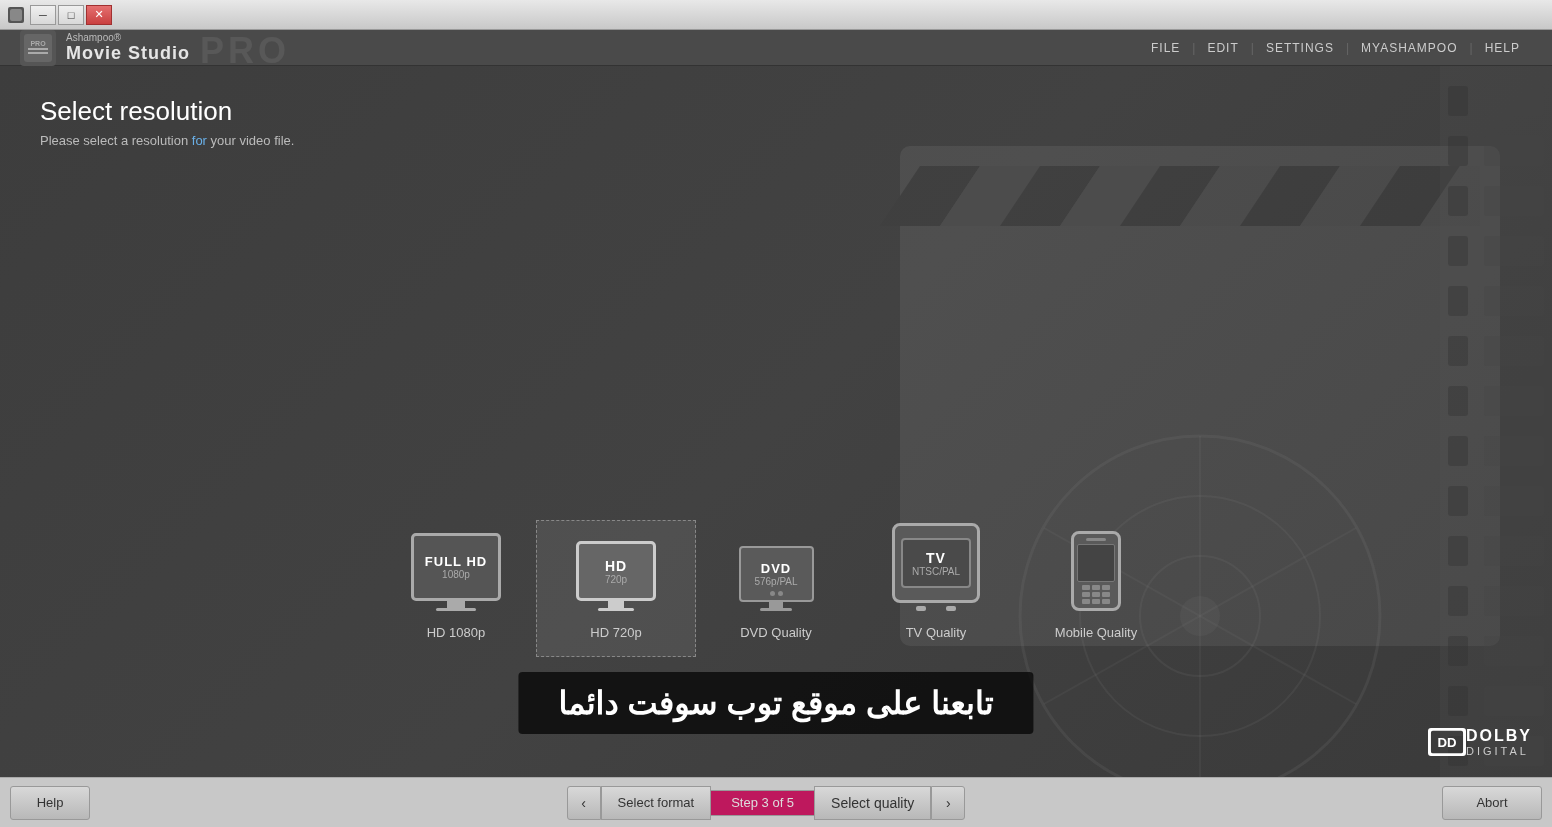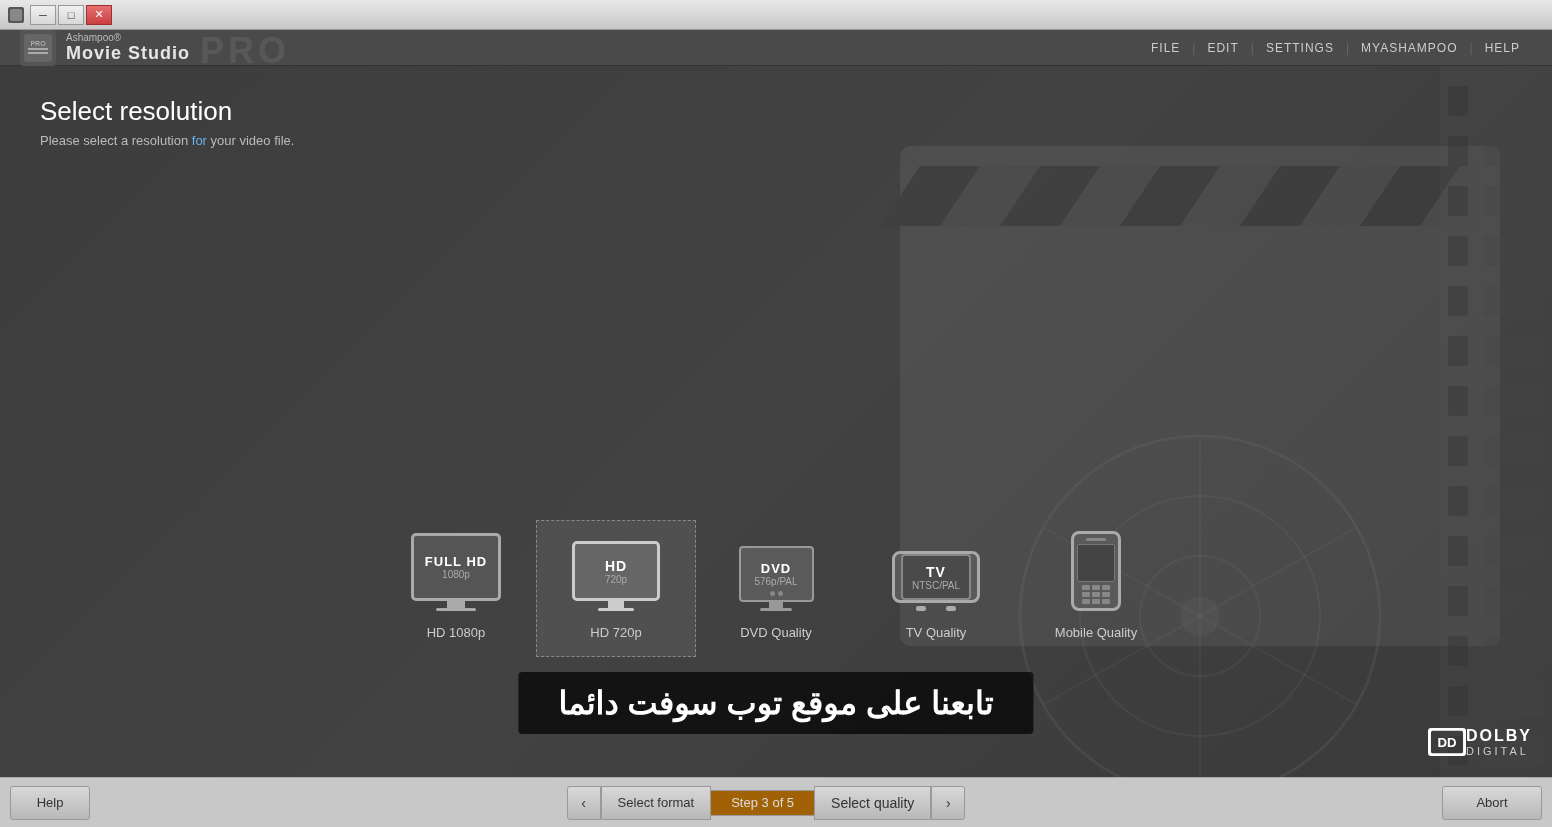--- a/index.html
+++ b/index.html
@@ -313,21 +313,21 @@
       border-radius: 3px 0 0 3px;
       cursor: pointer;
       display: flex;
       align-items: center;
       justify-content: center;
       font-size: 14px;
       color: #333;
     }
     #nav-label {
       height: 26px;
-      background: #a16207;
+      background: #be185d;
       border-top: 1px solid #999;
       border-bottom: 1px solid #999;
       padding: 0 20px;
       display: flex;
       align-items: center;
       justify-content: center;
       font-size: 13px;
       color: #ddd;
     }
     #nav-select-format {
@@ -388,21 +388,21 @@
       margin: 0 auto;
     }
     .fullhd-base {
       width: 40px;
       height: 3px;
       background: #aaa;
       border-radius: 2px;
     }
 
     .hd-monitor {
-      width: 88px;
+      width: 80px;
       height: 60px;
       border: 3px solid #ccc;
       border-radius: 5px;
       background: #666;
       display: flex;
       align-items: center;
       justify-content: center;
       flex-direction: column;
       position: relative;
     }
@@ -452,21 +452,21 @@
     }
     .dvd-btn-dot {
       width: 5px;
       height: 5px;
       background: #888;
       border-radius: 50%;
     }
 
     .tv-monitor {
       width: 88px;
-      height: 52px;
+      height: 80px;
       border: 3px solid #aaa;
       border-radius: 8px;
       background: #5a5a5a;
       display: flex;
       align-items: center;
       justify-content: center;
       flex-direction: column;
       position: relative;
     }
     .tv-screen-inner {

